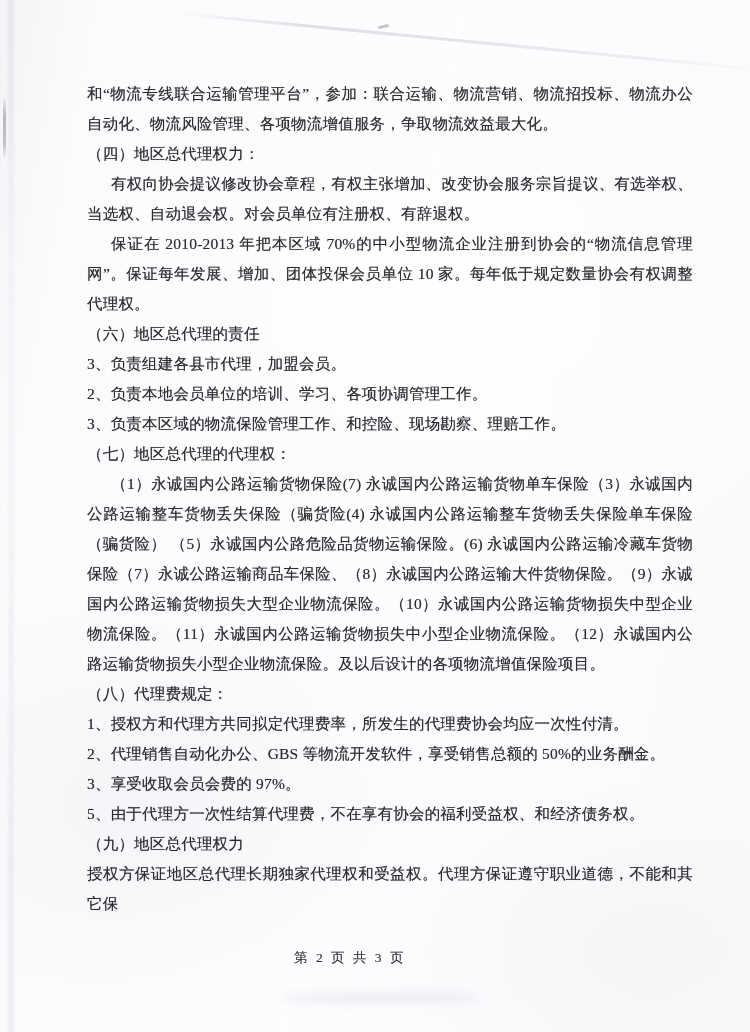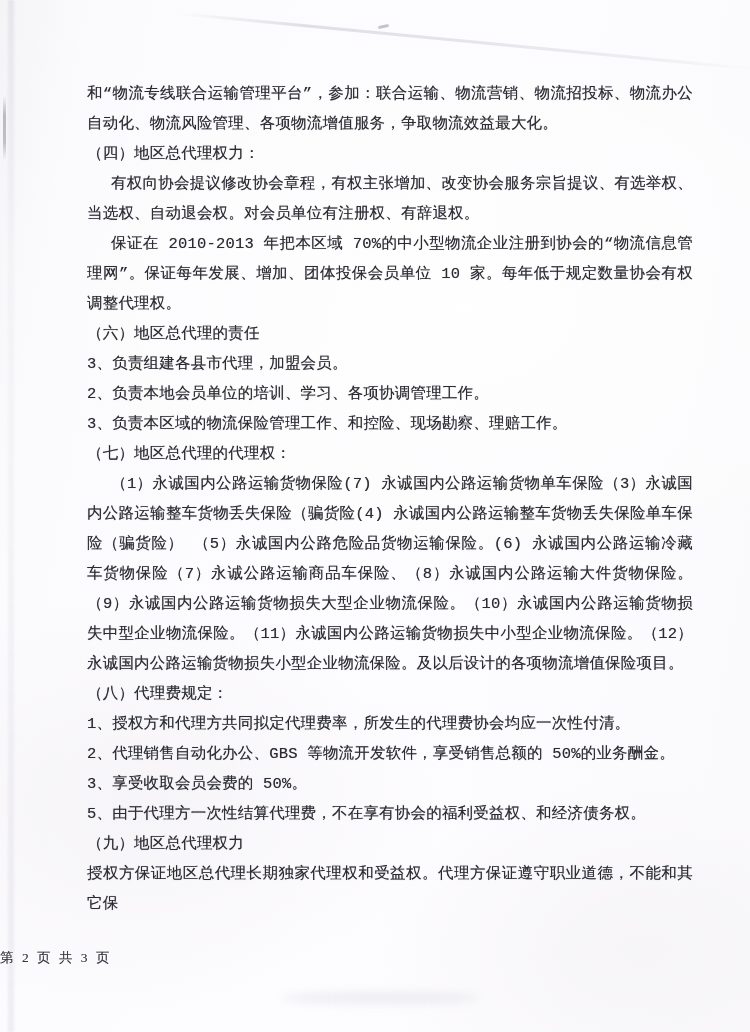--- a/index.html
+++ b/index.html
@@ -75,27 +75,27 @@
     position: absolute;
     left: 87px; top: 79px;
     width: 606px;
     font-size: 15.5px;
     line-height: 30px;
     letter-spacing: 0.2px;
     color: #2b2b33;
     text-align: justify;
     text-shadow: 0 0 0.7px rgba(43,43,51,0.55);
   }
-  .content p { margin: 0; padding: 0; font-family: Liberation Mono, monospace; }
+  .content p { margin: 0; padding: 0; }
   .content p.indent { text-indent: 1.55em; }
   .footer {
     position: absolute;
     left: 0; top: 949px;
     width: 700px;
-    text-align: left;
+    text-align: center;
     font-size: 13.5px;
     letter-spacing: 2.5px;
     color: #3a3a44;
     text-shadow: 0 0 0.6px rgba(58,58,68,0.5);
   }
 </style>
 </head>
 <body>
 
 <div class="scan-page">
@@ -112,20 +112,20 @@
       <p class="para indent">保证在 2010-2013 年把本区域 70%的中小型物流企业注册到协会的“物流信息管理网”。保证每年发展、增加、团体投保会员单位 10 家。每年低于规定数量协会有权调整代理权。</p>
       <p class="para">（六）地区总代理的责任</p>
       <p class="para">3、负责组建各县市代理，加盟会员。</p>
       <p class="para">2、负责本地会员单位的培训、学习、各项协调管理工作。</p>
       <p class="para">3、负责本区域的物流保险管理工作、和控险、现场勘察、理赔工作。</p>
       <p class="para">（七）地区总代理的代理权：</p>
       <p class="para indent">（1）永诚国内公路运输货物保险(7) 永诚国内公路运输货物单车保险（3）永诚国内公路运输整车货物丢失保险（骗货险(4) 永诚国内公路运输整车货物丢失保险单车保险（骗货险） （5）永诚国内公路危险品货物运输保险。(6) 永诚国内公路运输冷藏车货物保险（7）永诚公路运输商品车保险、（8）永诚国内公路运输大件货物保险。（9）永诚国内公路运输货物损失大型企业物流保险。（10）永诚国内公路运输货物损失中型企业物流保险。（11）永诚国内公路运输货物损失中小型企业物流保险。（12）永诚国内公路运输货物损失小型企业物流保险。及以后设计的各项物流增值保险项目。</p>
       <p class="para">（八）代理费规定：</p>
       <p class="para">1、授权方和代理方共同拟定代理费率，所发生的代理费协会均应一次性付清。</p>
       <p class="para">2、代理销售自动化办公、GBS 等物流开发软件，享受销售总额的 50%的业务酬金。</p>
-      <p class="para">3、享受收取会员会费的 50%。</p>
+      <p class="para">3、享受收取会员会费的 97%。</p>
       <p class="para">5、由于代理方一次性结算代理费，不在享有协会的福利受益权、和经济债务权。</p>
       <p class="para">（九）地区总代理权力</p>
       <p class="para">授权方保证地区总代理长期独家代理权和受益权。代理方保证遵守职业道德，不能和其它保</p>
     </div>
 
   <div class="footer">第 2 页 共 3 页</div>
 </div>
 
 </body></html>

